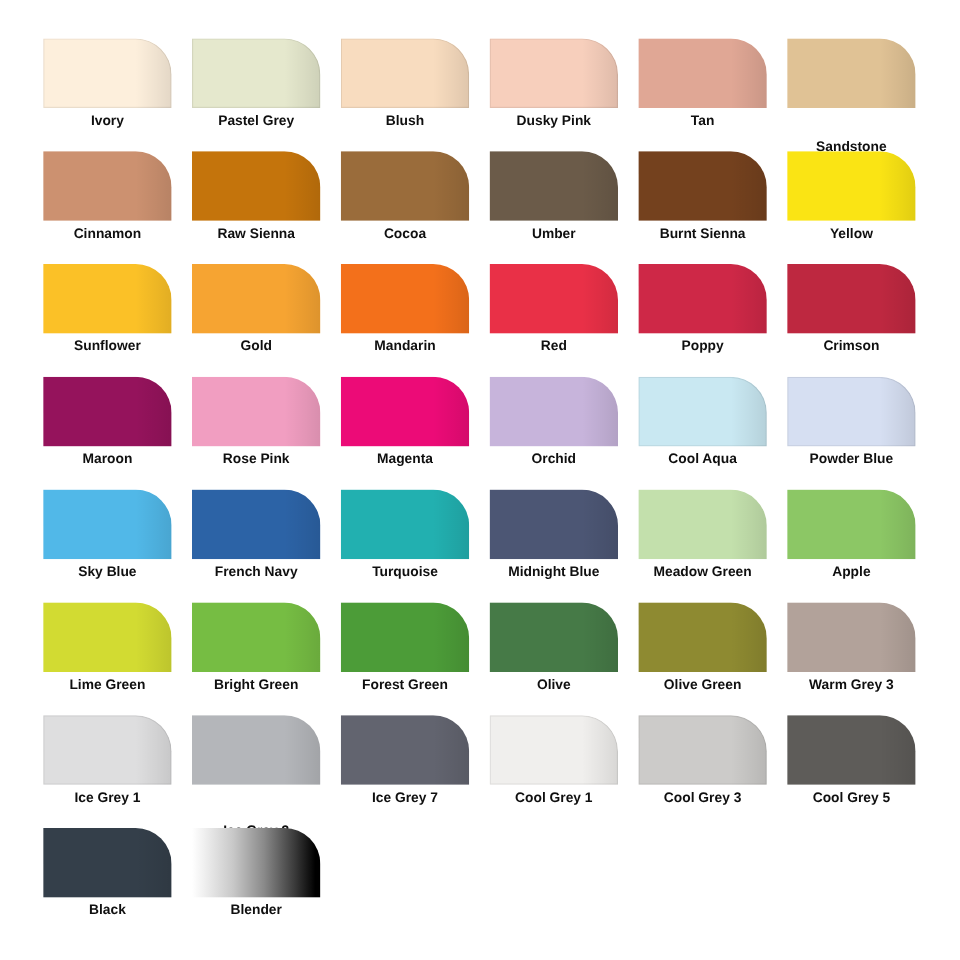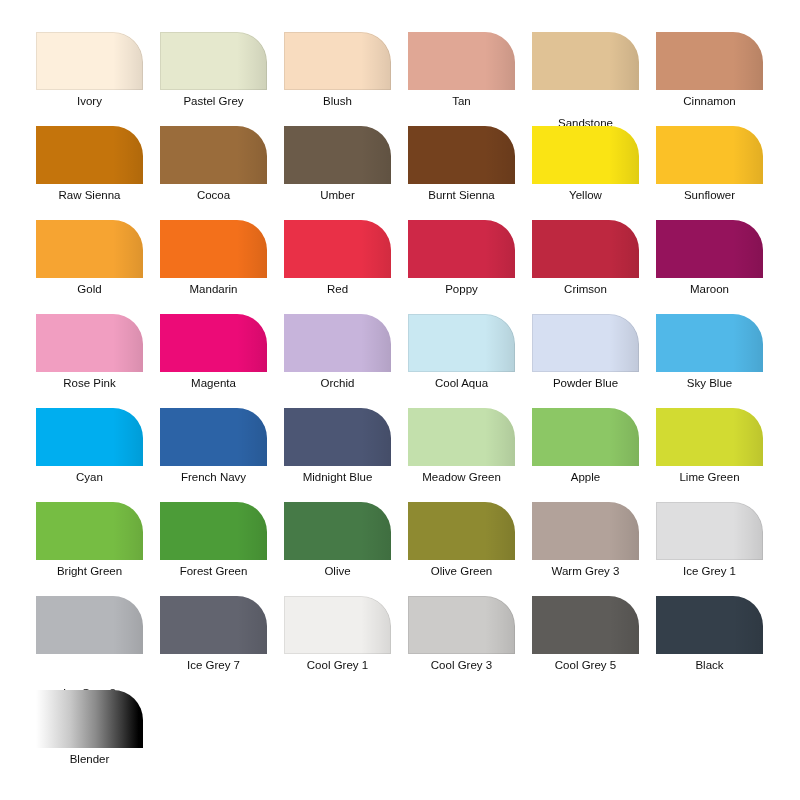--- a/index.html
+++ b/index.html
@@ -27,20 +27,21 @@
     row-gap: 36px;
     justify-content: start;
     align-content: start;
     background: #ffffff;
   }
 
   .swatch-cell {
     position: relative;
     width: 107px;
     height: 72px;
+    font-weight: bold;
   }
 
   
   .chip {
     position: absolute;
     top: 0;
     left: 0;
     width: 107px;
     height: 58px;
     border-radius: 0 30px 0 0;
@@ -111,20 +112,27 @@
       <div class="swatch-label" style="color: rgb(15, 15, 15);">Pastel Grey</div>
     </div>
     <div class="swatch-cell">
       <div class="chip outlined">
         <div class="chip-fill" style="background-color: rgb(248, 220, 191);"></div>
         <div class="chip-shade"></div>
       </div>
       <div class="swatch-label" style="color: rgb(15, 15, 15);">Blush</div>
     </div>
     <div class="swatch-cell">
+      <div class="chip outlined">
+        <div class="chip-fill" style="background-color: rgb(247, 207, 188);"></div>
+        <div class="chip-shade"></div>
+      </div>
+      <div class="swatch-label" style="color: rgb(15, 15, 15);">Dusky Pink</div>
+    </div>
+    <div class="swatch-cell">
       <div class="chip">
         <div class="chip-fill" style="background-color: rgb(224, 167, 149);"></div>
         <div class="chip-shade"></div>
       </div>
       <div class="swatch-label" style="color: rgb(15, 15, 15);">Tan</div>
     </div>
     <div class="swatch-cell">
       <div class="chip">
         <div class="chip-fill" style="background-color: rgb(224, 194, 149);"></div>
         <div class="chip-shade"></div>
@@ -259,31 +267,31 @@
     </div>
     <div class="swatch-cell">
       <div class="chip">
         <div class="chip-fill" style="background-color: rgb(81, 184, 232);"></div>
         <div class="chip-shade"></div>
       </div>
       <div class="swatch-label" style="color: rgb(15, 15, 15);">Sky Blue</div>
     </div>
     <div class="swatch-cell">
       <div class="chip">
-        <div class="chip-fill" style="background-color: rgb(0, 174, 239);"></div>
-        <div class="chip-shade"></div>
-      </div>
-      <div class="swatch-label" style="color: rgb(15, 15, 15);">Cyan</div>
-    </div>
-    <div class="swatch-cell">
-      <div class="chip">
         <div class="chip-fill" style="background-color: rgb(44, 99, 166);"></div>
         <div class="chip-shade"></div>
       </div>
       <div class="swatch-label" style="color: rgb(15, 15, 15);">French Navy</div>
+    </div>
+    <div class="swatch-cell">
+      <div class="chip">
+        <div class="chip-fill" style="background-color: rgb(34, 176, 176);"></div>
+        <div class="chip-shade"></div>
+      </div>
+      <div class="swatch-label" style="color: rgb(15, 15, 15);">Turquoise</div>
     </div>
     <div class="swatch-cell">
       <div class="chip">
         <div class="chip-fill" style="background-color: rgb(76, 86, 116);"></div>
         <div class="chip-shade"></div>
       </div>
       <div class="swatch-label" style="color: rgb(15, 15, 15);">Midnight Blue</div>
     </div>
     <div class="swatch-cell">
       <div class="chip">

